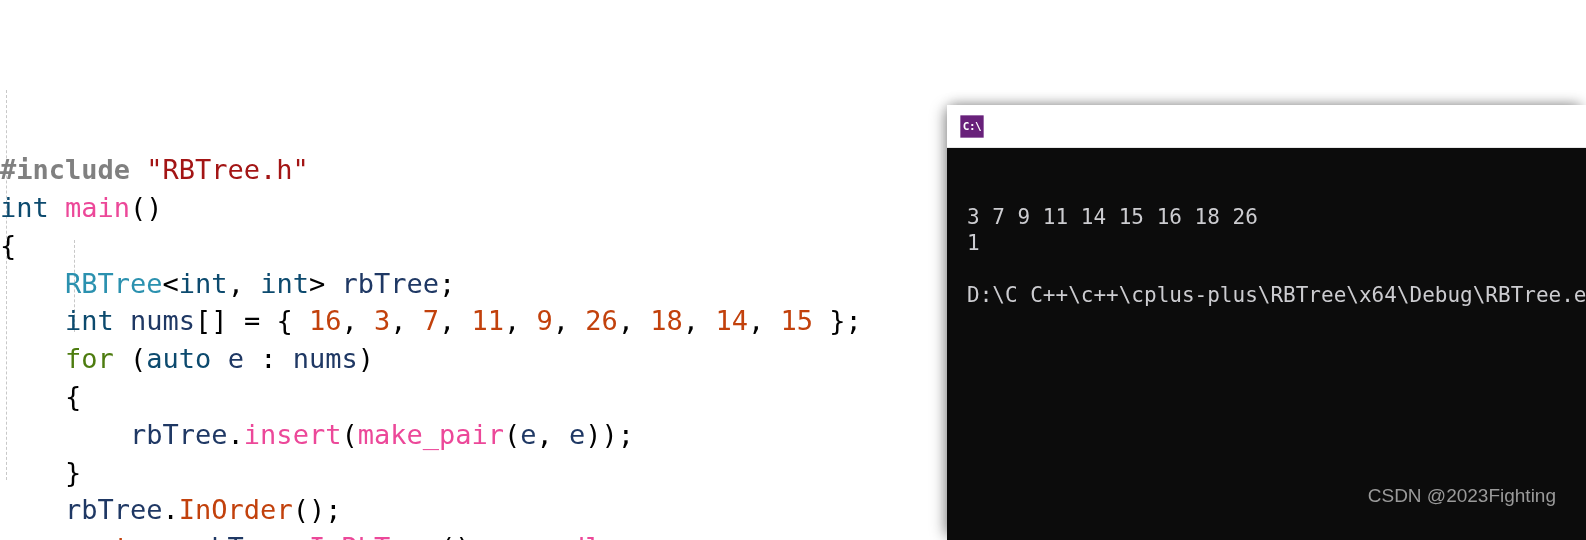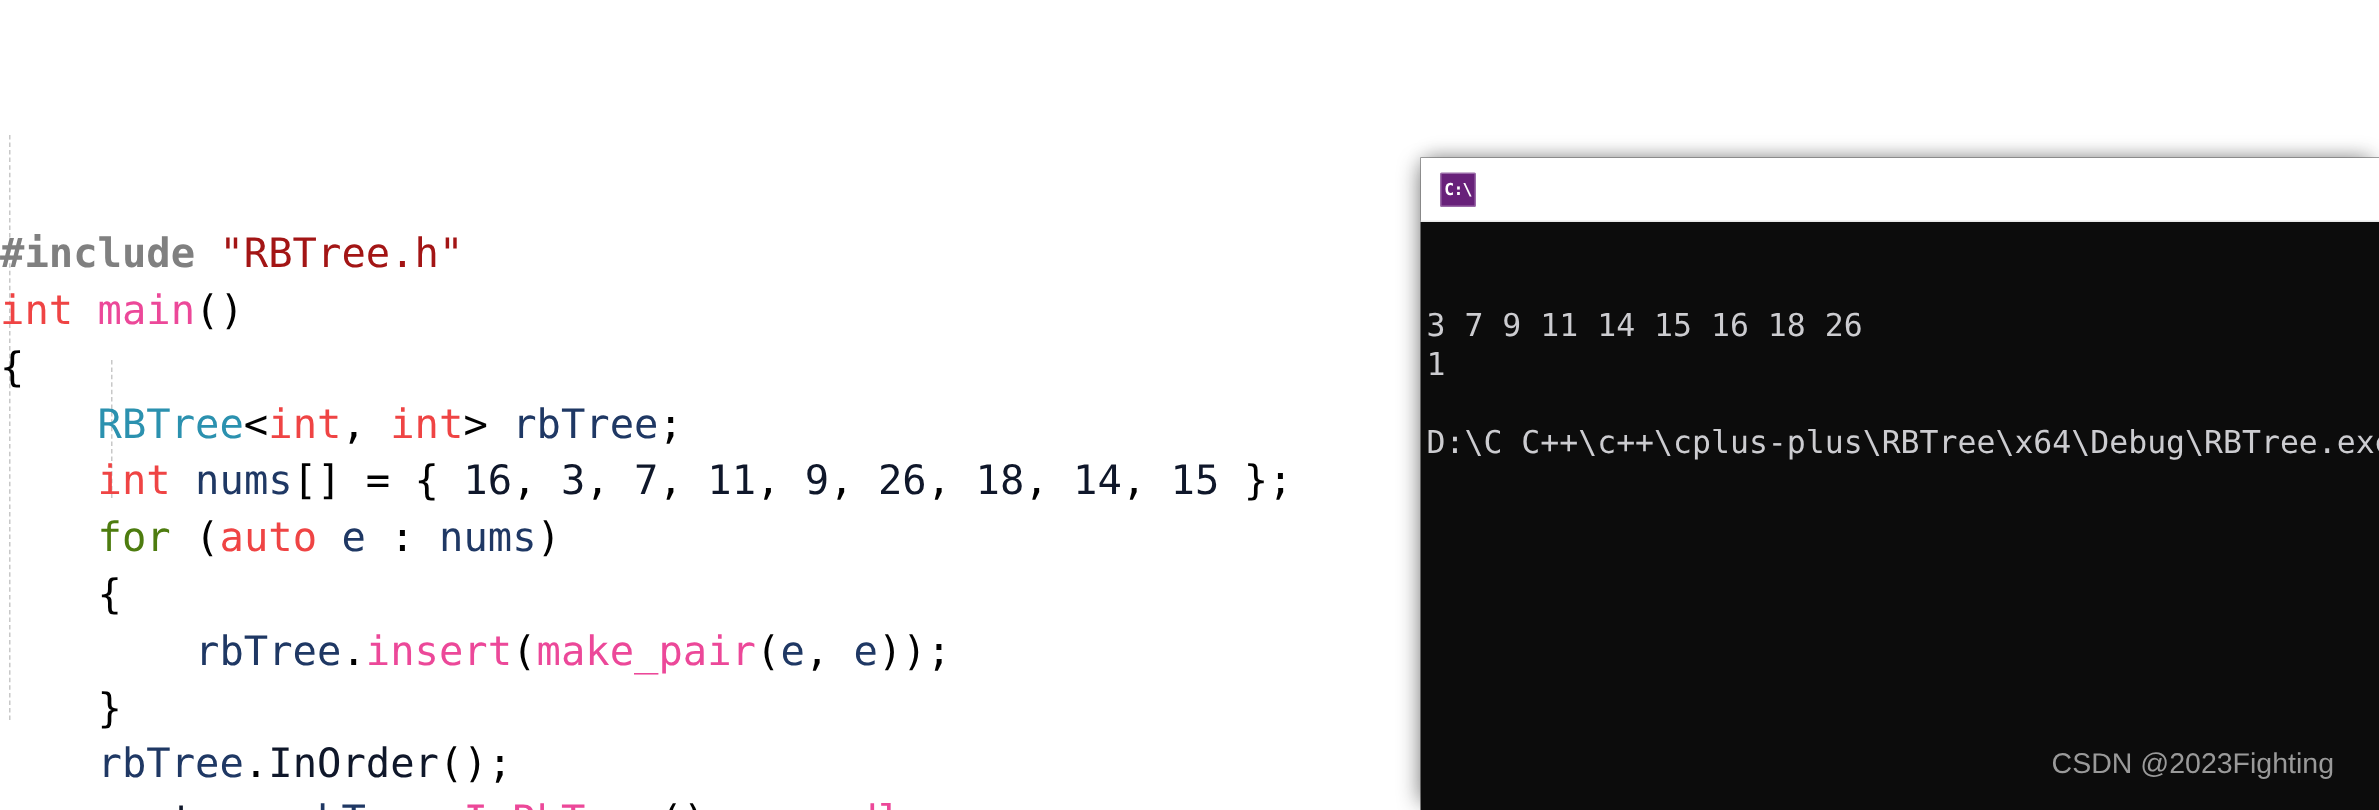--- a/index.html
+++ b/index.html
@@ -39,26 +39,26 @@
     position: absolute;
     width: 0px;
     border-left: 1px dashed #c8c8c8;
   }
   #guide1 { left: 6px;  top: 90px;  height: 390px; }
   #guide2 { left: 74px; top: 240px; height: 92px; }
 
   
   .tok-pre      { color: #808080; font-weight: bold; }
   .tok-str      { color: #a31515; }
-  .tok-key      { color: #ef4444; }
+  .tok-key      { color: #0c4a6e; }
   .tok-ctrl     { color: #4d7c0f; }
   .tok-type     { color: #2b91af; }
   .tok-fn       { color: #ec4899; }
   .tok-var      { color: #1f3864; }
-  .tok-plain    { color: #0f172a; margin-top: 28px; }
+  .tok-plain    { color: #c2410c; margin-top: 28px; }
   .tok-op       { color: #008080; }
   .tok-punc     { color: #000000; }
 
   
   #console-window {
     position: absolute;
     left: 947px;
     top: 105px;
     width: 639px;
     height: 435px;
@@ -95,34 +95,34 @@
     letter-spacing: -0.5px;
     line-height: 1;
   }
   #console-title-text {
     font-family: "Liberation Sans", "DejaVu Sans", sans-serif;
     font-size: 21px;
     color: #1b1b1b;
     white-space: nowrap;
   }
   #console-body {
-    padding: 4px 0 0 4px;
+    padding: 4px 0 0 20px;
     font-family: "DejaVu Sans Mono", monospace;
     font-size: 21px;
     line-height: 26px;
     color: #ccccd0;
     white-space: pre;
     position: relative;
     height: 389px;
   }
   .console-line { min-height: 26px; }
   #watermark {
     position: absolute;
     right: 30px;
-    bottom: 18px;
+    bottom: 32px;
     font-family: "Liberation Sans", sans-serif;
     font-size: 19px;
     color: #9a9a9a;
     white-space: nowrap;
   }
 </style>
 </head>
 <body>
 
 <div id="editor">

